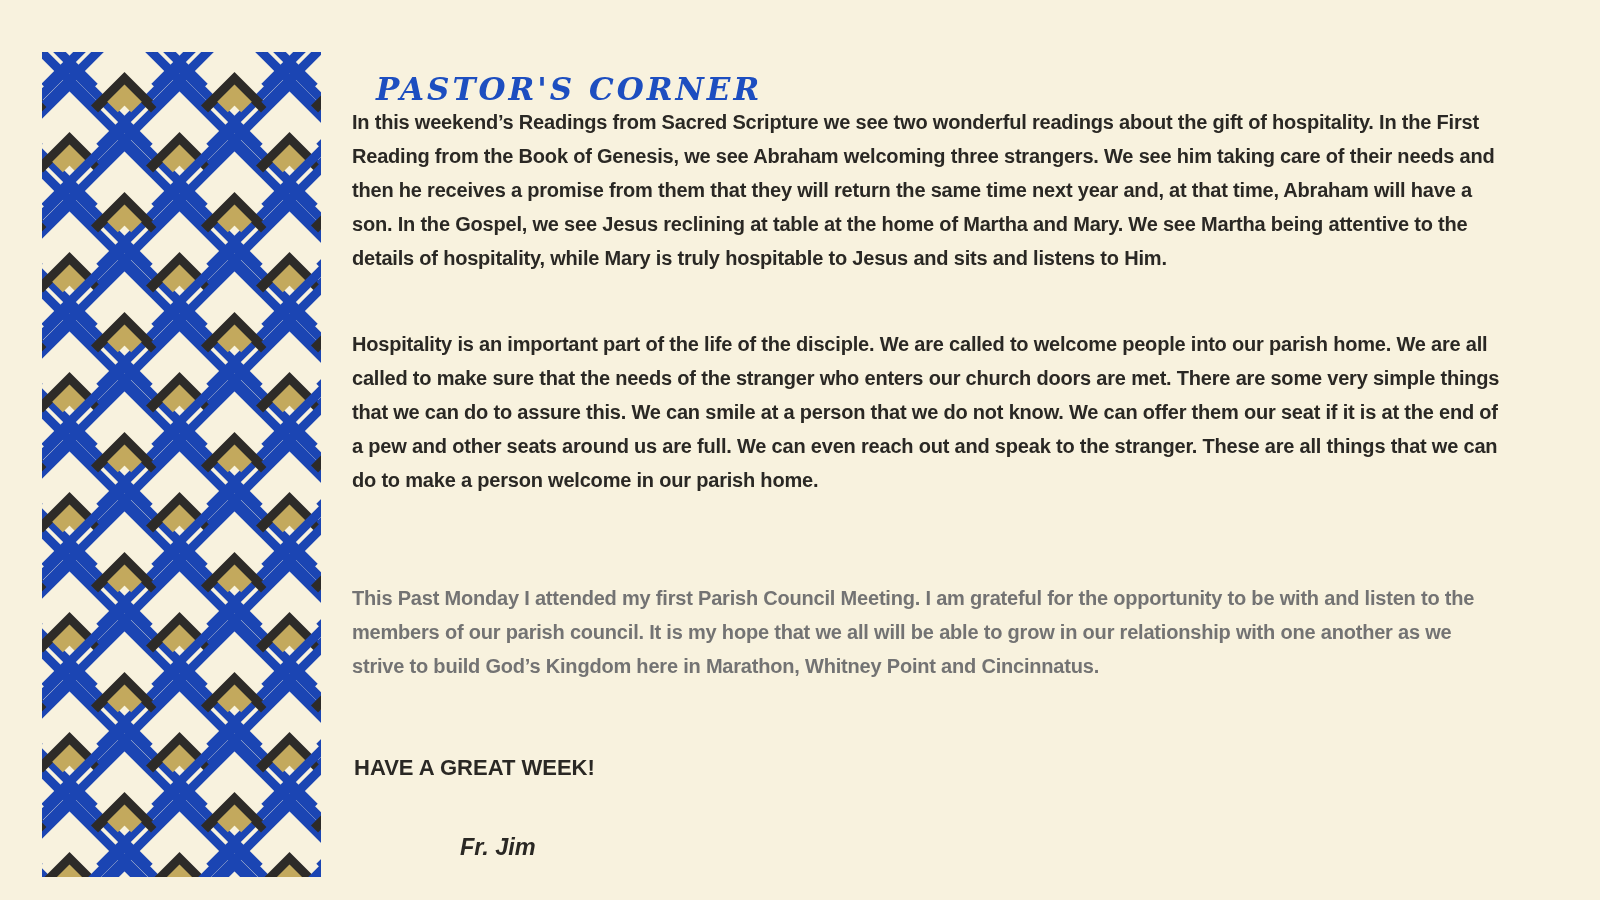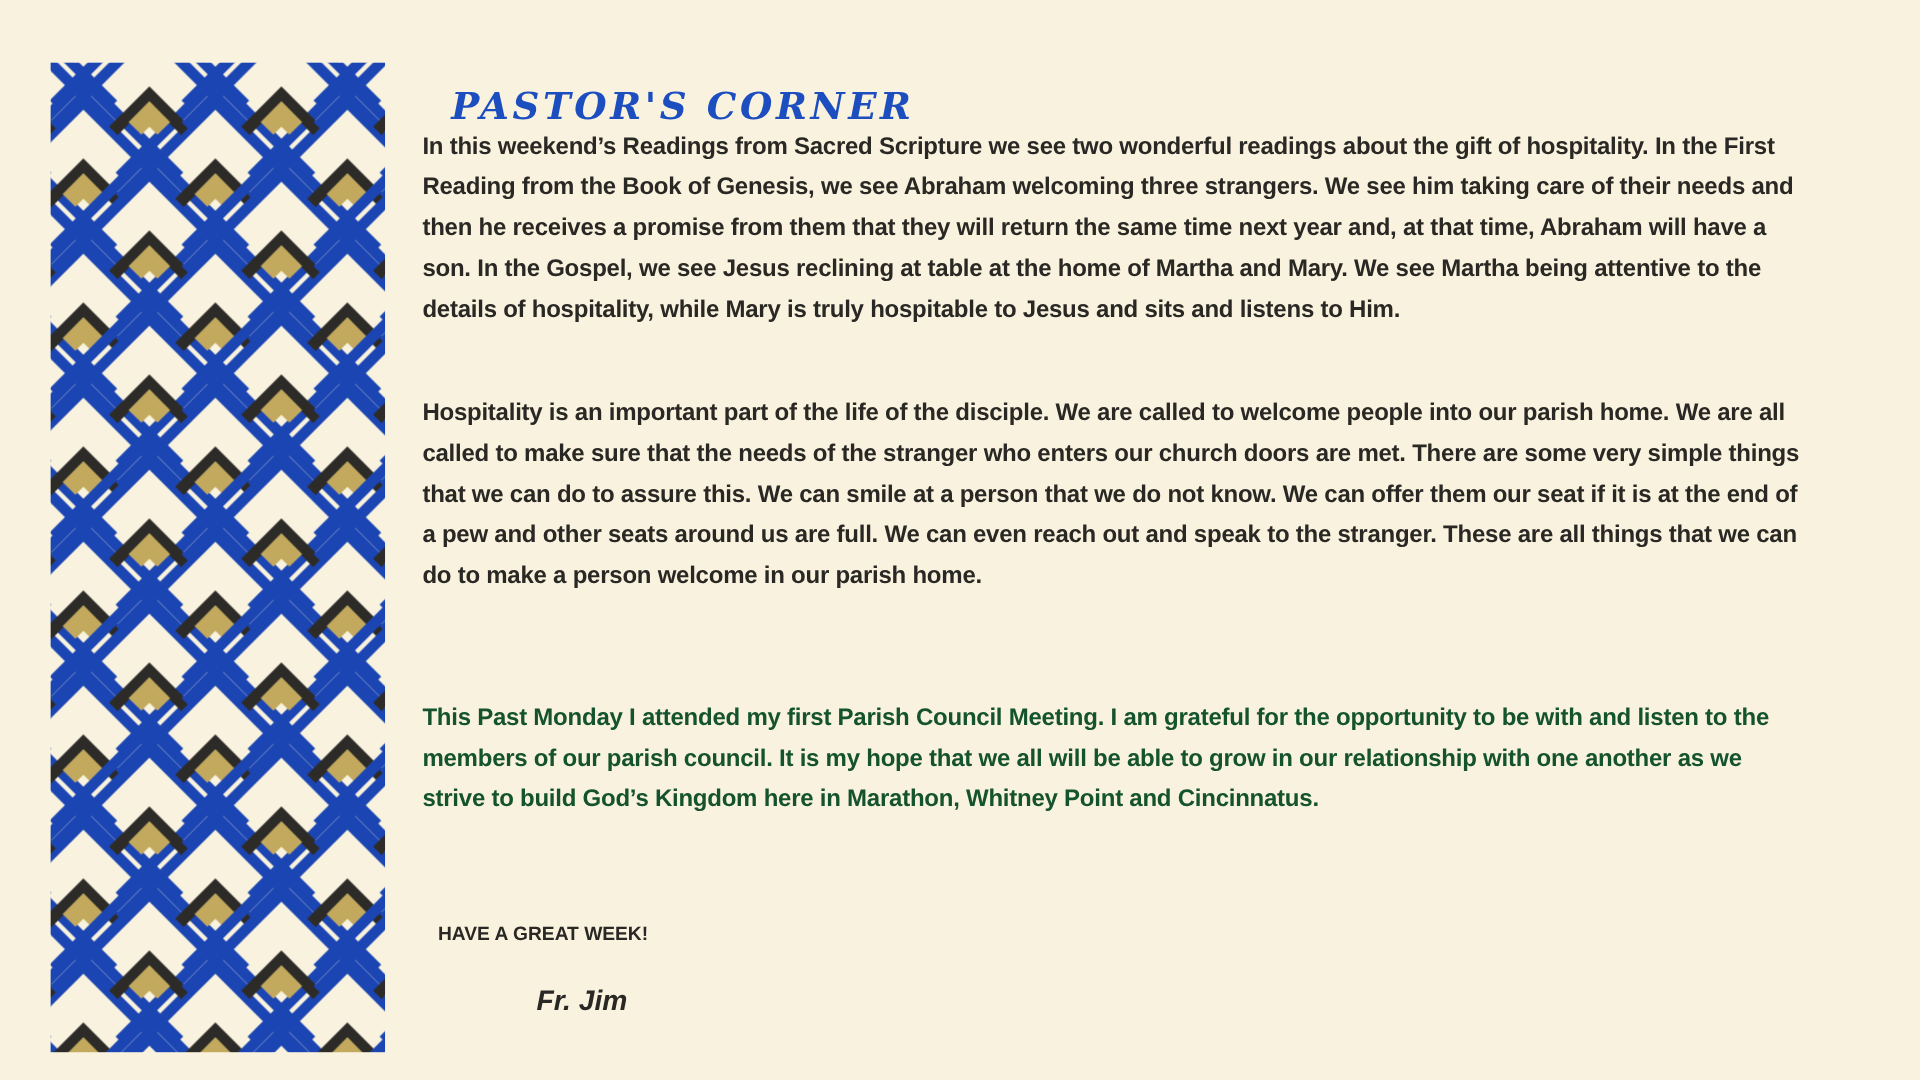--- a/index.html
+++ b/index.html
@@ -61,32 +61,32 @@
     letter-spacing: -0.2px;
     color: #2A2824;
   }
   .para-1 { top: 105px; }
   .para-2 { top: 327px; }
   .para-3 { top: 581px; }
   .closing-line {
     position: absolute;
     left: 2px;
     top: 751px;
-    margin: 11px;
-    font-size: 16px;
+    margin: 0;
+    font-size: 22px;
     font-weight: bold;
     line-height: 34px;
     color: #2A2824;
     white-space: nowrap;
   }
   .signature-line {
     position: absolute;
     left: 95px;
     top: 817px;
-    margin: 0;
+    margin: 13px;
     font-size: 23.5px;
     font-weight: bold;
     font-style: italic;
     line-height: 34px;
     color: #2A2824;
     white-space: nowrap;
   }
 </style>
 </head>
 <body style="background: rgb(248, 242, 222);">
@@ -129,20 +129,20 @@
     </svg>
   </div>
 
   <div class="content">
     <h1 class="page-title" style="color: rgb(29, 78, 192);">PASTOR'S CORNER</h1>
 
     <p class="body-text para-1" style="color: rgb(42, 40, 36);">In this weekend’s Readings from Sacred Scripture we see two wonderful readings about the gift of hospitality. In the First Reading from the Book of Genesis, we see Abraham welcoming three strangers. We see him taking care of their needs and then he receives a promise from them that they will return the same time next year and, at that time, Abraham will have a son. In the Gospel, we see Jesus reclining at table at the home of Martha and Mary. We see Martha being attentive to the details of hospitality, while Mary is truly hospitable to Jesus and sits and listens to Him.</p>
 
     <p class="body-text para-2" style="color: rgb(42, 40, 36);">Hospitality is an important part of the life of the disciple. We are called to welcome people into our parish home. We are all called to make sure that the needs of the stranger who enters our church doors are met. There are some very simple things that we can do to assure this. We can smile at a person that we do not know. We can offer them our seat if it is at the end of a pew and other seats around us are full. We can even reach out and speak to the stranger. These are all things that we can do to make a person welcome in our parish home.</p>
 
-    <p class="body-text para-3" style="color: #14532d;">This Past Monday I attended my first Parish Council Meeting. I am grateful for the opportunity to be with and listen to the members of our parish council. It is my hope that we all will be able to grow in our relationship with one another as we strive to build God’s Kingdom here in Marathon, Whitney Point and Cincinnatus.</p>
+    <p class="body-text para-3" style="color: #737373;">This Past Monday I attended my first Parish Council Meeting. I am grateful for the opportunity to be with and listen to the members of our parish council. It is my hope that we all will be able to grow in our relationship with one another as we strive to build God’s Kingdom here in Marathon, Whitney Point and Cincinnatus.</p>
 
     <p class="closing-line" style="color: rgb(42, 40, 36);">HAVE A GREAT WEEK!</p>
 
     <p class="signature-line" style="color: rgb(42, 40, 36);">Fr. Jim</p>
   </div>
 
 </div>
 
 </body></html>

